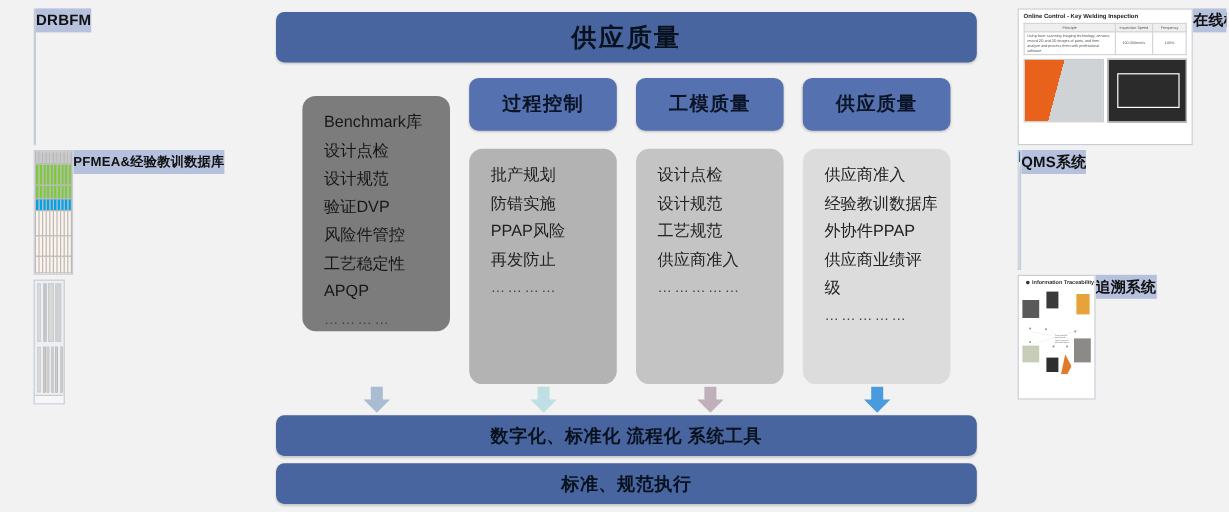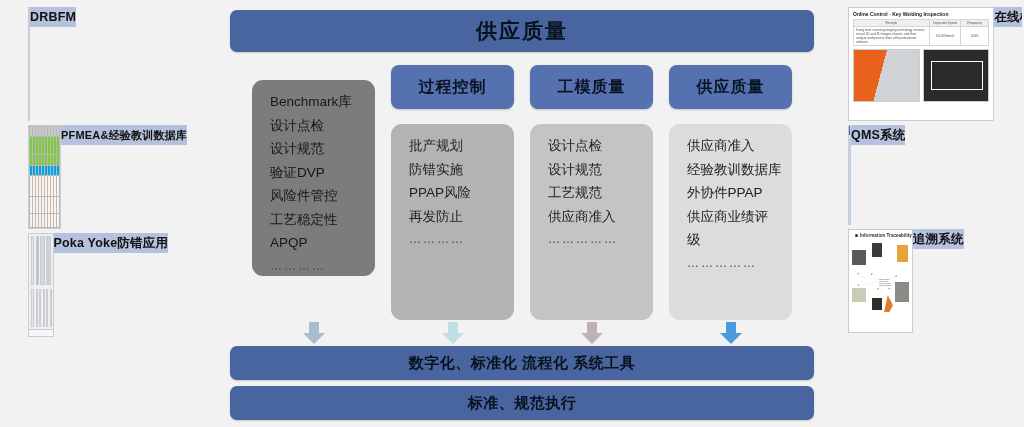--- a/index.html
+++ b/index.html
@@ -366,21 +366,20 @@
         <div class="pk-grid" style="height:37%">
           <div class="pk-cell" style="flex:0 0 6%;background:#dfe4ea"></div>
           <div class="pk-cell" style="background:#8a6b5c"></div>
           <div class="pk-cell" style="background:#9a9a9a"></div>
           <div class="pk-cell" style="background:#8d8d8d"></div>
           <div class="pk-cell" style="background:#6f7479"></div>
           <div class="pk-cell" style="background:#7d7a76"></div>
         </div>
         <div style="height:15%;background:#f4f6f8;border-top:.5px solid #ccc"></div>
       </div>
-      <div class="cap">Poka Yoke防错应用</div>
     </div>
   </div>
 
   <div class="center">
 
     <div class="bar top">供应质量</div>
 
     <div class="cols">
 
       <div class="col">

